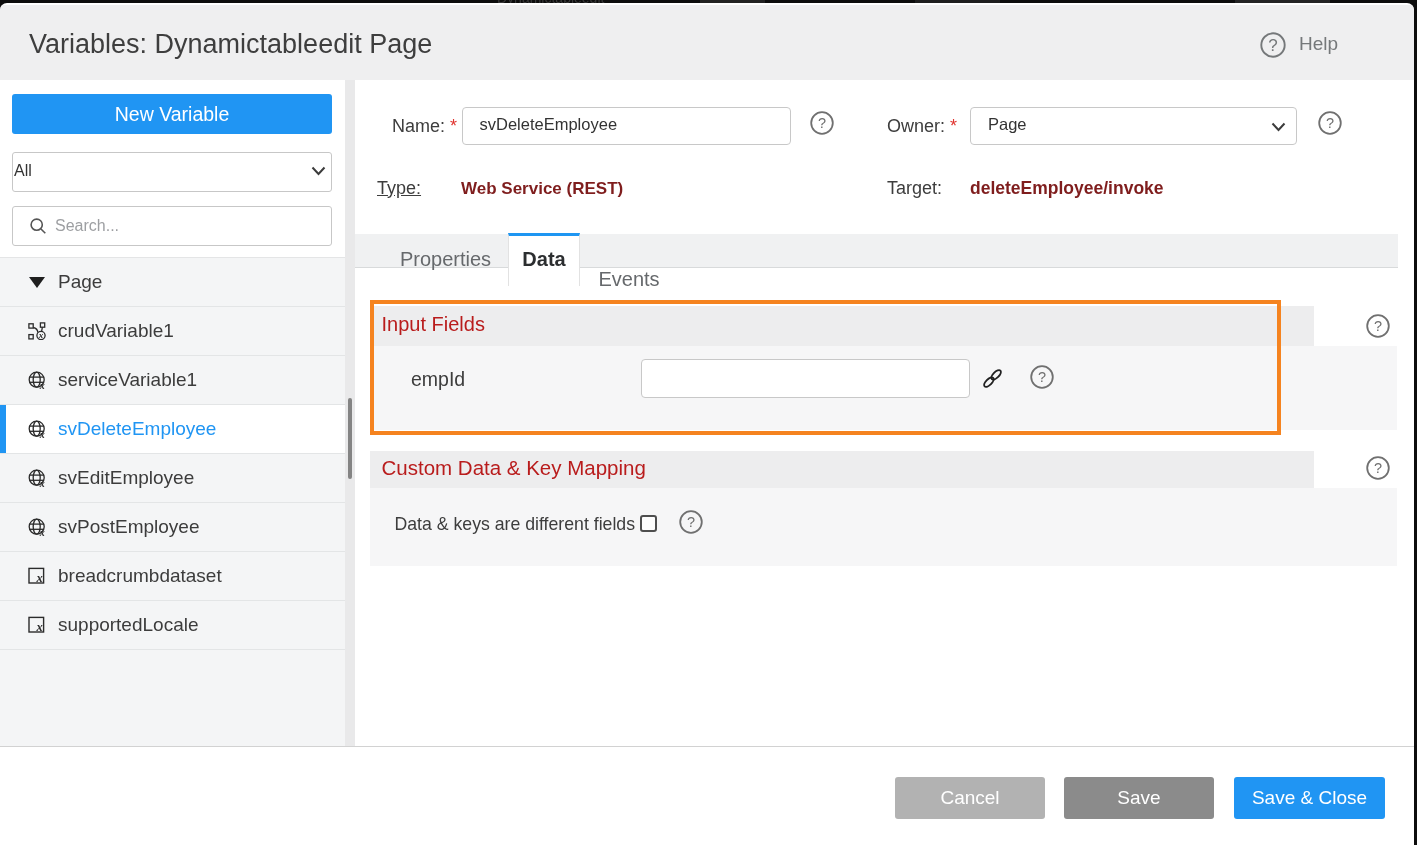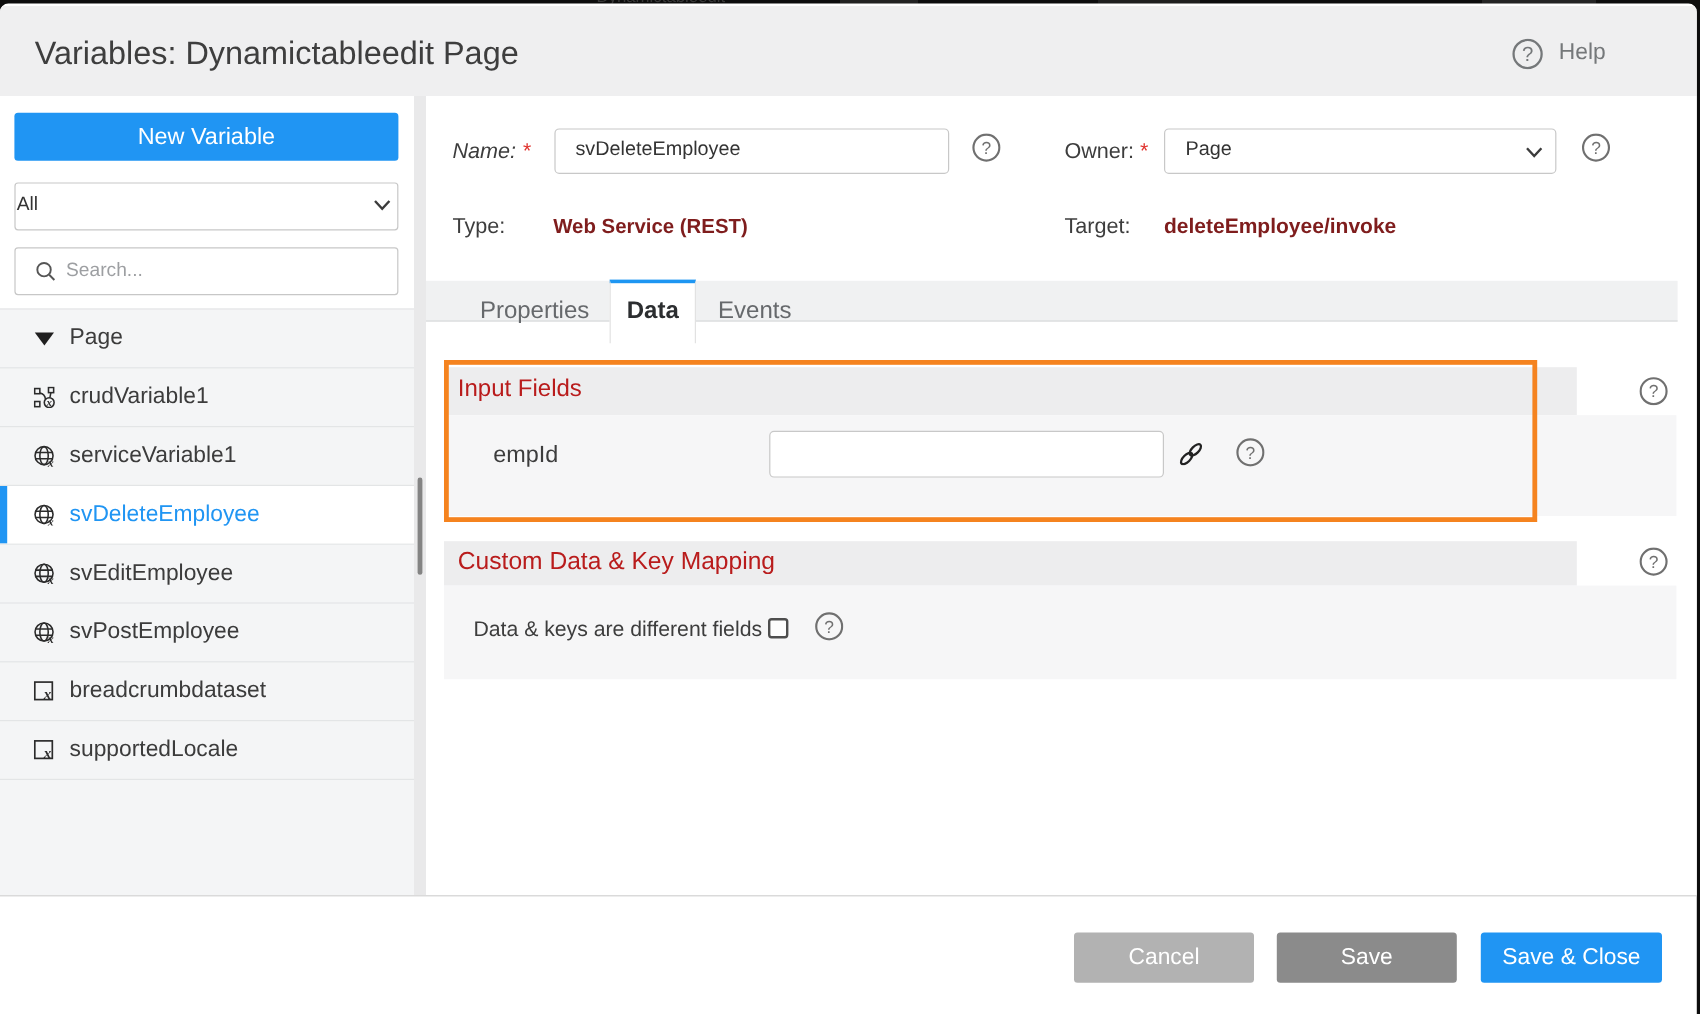--- a/index.html
+++ b/index.html
@@ -152,43 +152,43 @@
             <text x="11.6" y="15.4" font-size="12.5" font-style="italic" font-weight="bold" fill="#2b2b2b" text-anchor="middle" font-family="Liberation Serif">x</text>
           </svg>
           <span class="txt">supportedLocale</span>
         </div>
     </div>
   </div>
   <div id="track">
       <div id="thumb"></div>
     </div>
   <div id="panel">
-    <div class="lbl" style="left:22px; top:36px;font-style:italic;">Name: <span class="star">*</span></div>
+    <div class="lbl" style="left:37px; top:36px;">Name: <span class="star">*</span></div>
     <div class="inp" style="left:107px; top:26.5px; width:329px; height:38px; line-height:33.5px; padding-left:16.5px; font-size:16.5px;">svDeleteEmployee</div>
     <svg class="qicon" style="left:455px; top:31px;" viewBox="0 0 24 24">
         <circle cx="12" cy="12" r="10.8" fill="none" stroke="#707070" stroke-width="1.8"></circle>
         <text x="12" y="17.2" font-size="14.5" fill="#707070" text-anchor="middle" font-family="Liberation Sans">?</text>
       </svg>
     <div class="lbl" style="left:532px; top:36px;">Owner: <span class="star">*</span></div>
     <div class="inp" style="left:615px; top:26.5px; width:327px; height:38px; line-height:33.5px; padding-left:17px; font-size:16.5px;">Page
       <svg style="position:absolute; right:10px; top:14px;" width="15" height="10" viewBox="0 0 15 10">
           <polyline points="1.5,1.5 7.5,8 13.5,1.5" fill="none" stroke="#3c3c3c" stroke-width="2"></polyline>
         </svg>
     </div>
     <svg class="qicon" style="left:963px; top:31px;" viewBox="0 0 24 24">
         <circle cx="12" cy="12" r="10.8" fill="none" stroke="#707070" stroke-width="1.8"></circle>
         <text x="12" y="17.2" font-size="14.5" fill="#707070" text-anchor="middle" font-family="Liberation Sans">?</text>
       </svg>
-    <div class="lbl" style="left:22px; top:97.5px;">Type:</div>
+    <div class="lbl" style="left:22px; top:97.5px;text-decoration:underline;">Type:</div>
     <div class="val" style="left:106px; top:97.5px; font-size:17px;">Web Service (REST)</div>
     <div class="lbl" style="left:532px; top:97.5px;">Target:</div>
     <div class="val" style="left:615px; top:97.5px;">deleteEmployee/invoke</div>
     <div id="tabbar">
       <div class="tab" style="left:24px; width:133px;">Properties</div>
-      <div class="tab" style="left:225px; width:98px;">Events</div>
+      <div class="tab" style="left:225px; width:98px;margin-top:20px;">Events</div>
     </div>
     <div id="tabactive">Data</div>
     <div class="sechdr" style="top:226px; height:40px; line-height:37px; padding-left:11.5px;">Input Fields</div>
     <svg class="qicon" style="left:1010.5px; top:234px;" viewBox="0 0 24 24">
         <circle cx="12" cy="12" r="10.8" fill="none" stroke="#707070" stroke-width="1.8"></circle>
         <text x="12" y="17.2" font-size="14.5" fill="#707070" text-anchor="middle" font-family="Liberation Sans">?</text>
       </svg>
     <div class="secbody" style="top:266px; height:84px;"></div>
     <div class="lbl" style="left:56px; top:287.5px; font-size:19.5px; line-height:23px;">empId</div>
     <div class="inp" style="left:286px; top:279px; width:329px; height:39px;"></div>

